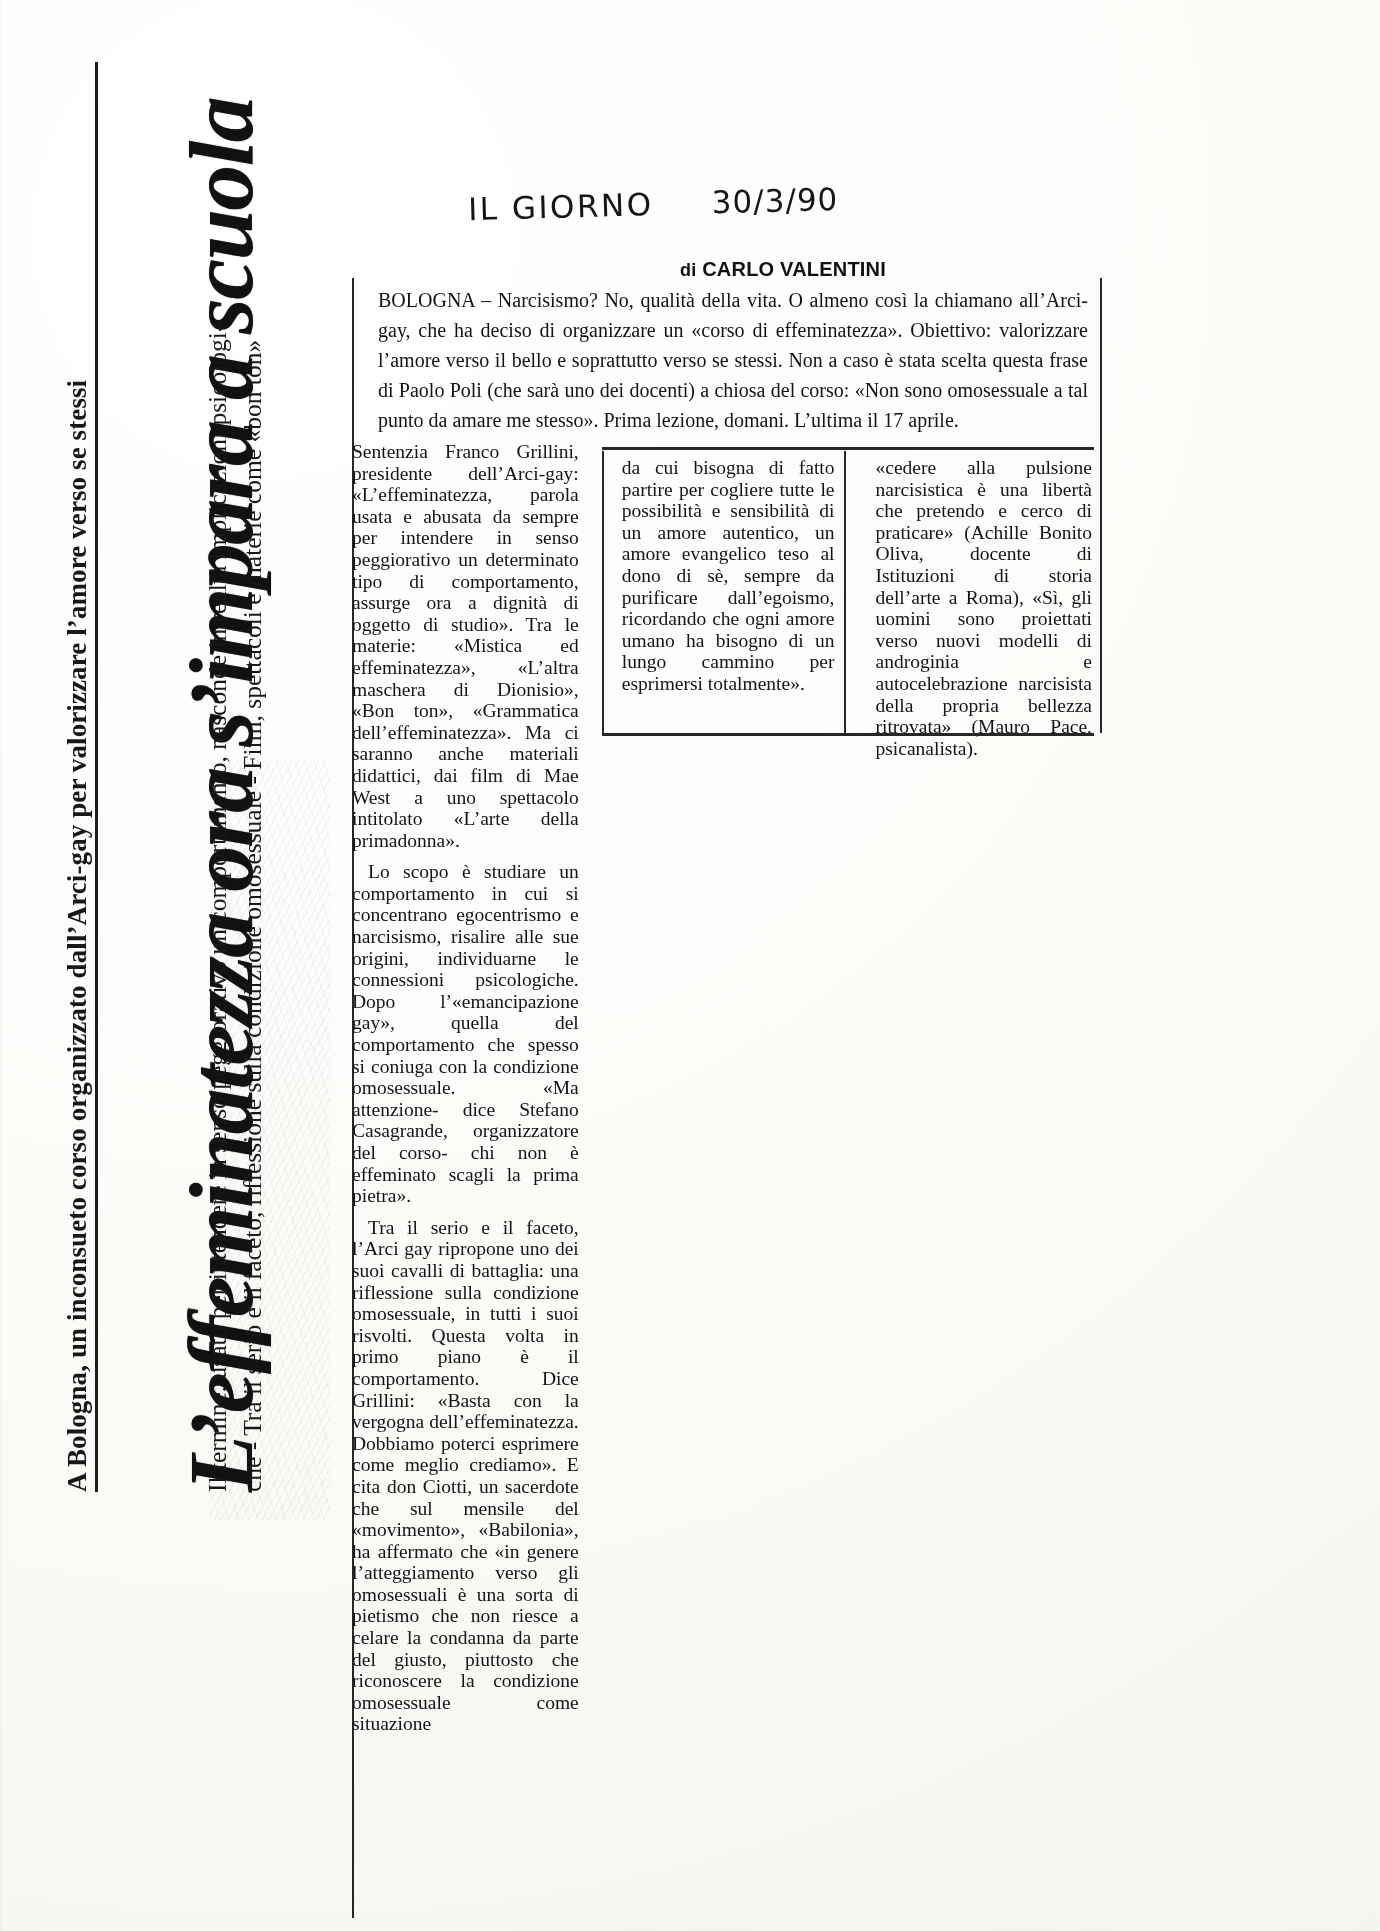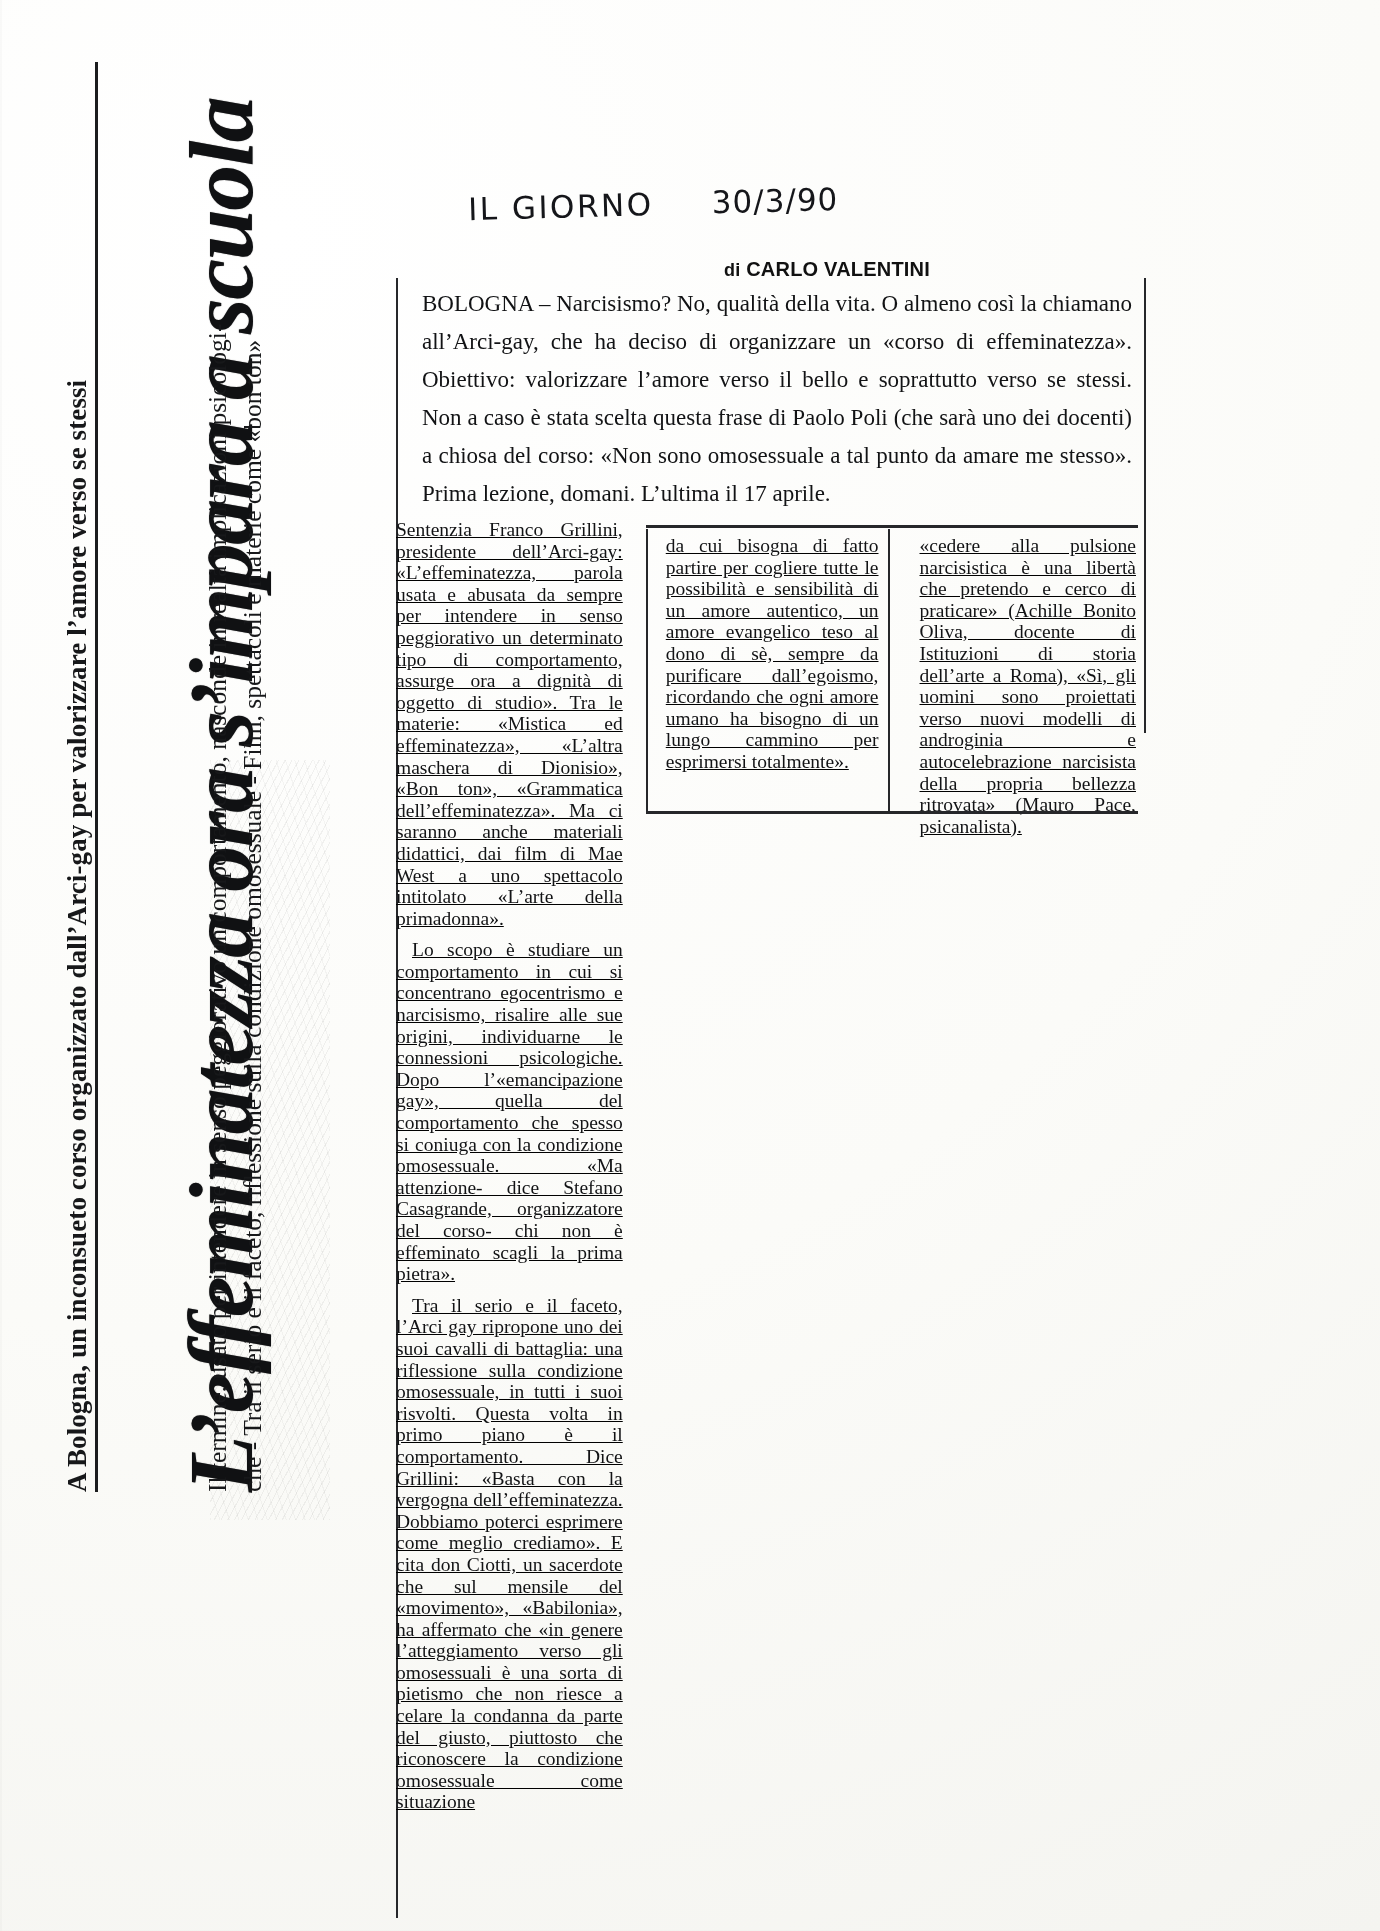--- a/index.html
+++ b/index.html
@@ -77,57 +77,56 @@
     font-family:"DejaVu Sans", sans-serif;
     font-size:31px;letter-spacing:2.5px;
     color:#15161a;
     transform:rotate(-1.6deg);
     white-space:nowrap;
   }
   #handnote .d{margin-left:46px;letter-spacing:1px;}
 
   
   #article{
-    position:absolute;left:352px;top:258px;width:742px;margin-left:44px;
+    position:absolute;left:352px;top:258px;width:742px;
   }
   #article:before{ 
     content:"";position:absolute;left:0;top:20px;width:2px;height:1640px;background:#26272a;
   }
   #article:after{ 
     content:"";position:absolute;right:-8px;top:20px;width:2px;height:455px;background:#26272a;
   }
 
   #byline{
     text-align:center;
     font-family:"Liberation Sans", sans-serif;
     font-weight:700;
     font-size:20px;
     letter-spacing:.2px;
     color:#111;
     margin:0 0 4px 120px;
   }
   #byline .di{font-size:18px;}
 
   #lead{
-    font-size:23px;
-    line-height:38px;
+    font-size:20px;
+    line-height:30px;
     text-align:justify;
     color:#121315;
     margin:0 0 0 26px;
     padding-right:6px;
     hyphens:manual;
   }
 
   
   #cols{
     position:relative;
     margin-top:6px;
     display:flex;
     gap:15px;
-    text-decoration:underline;
   }
   .col{
     font-size:19.5px;
     line-height:21.6px;
     text-align:justify;
     color:#121315;
   }
   .col p{margin:0 0 0 0;}
   .col p + p{text-indent:16px;margin-top:10px;}
   #col1{width:243px;padding-right:14px;}

